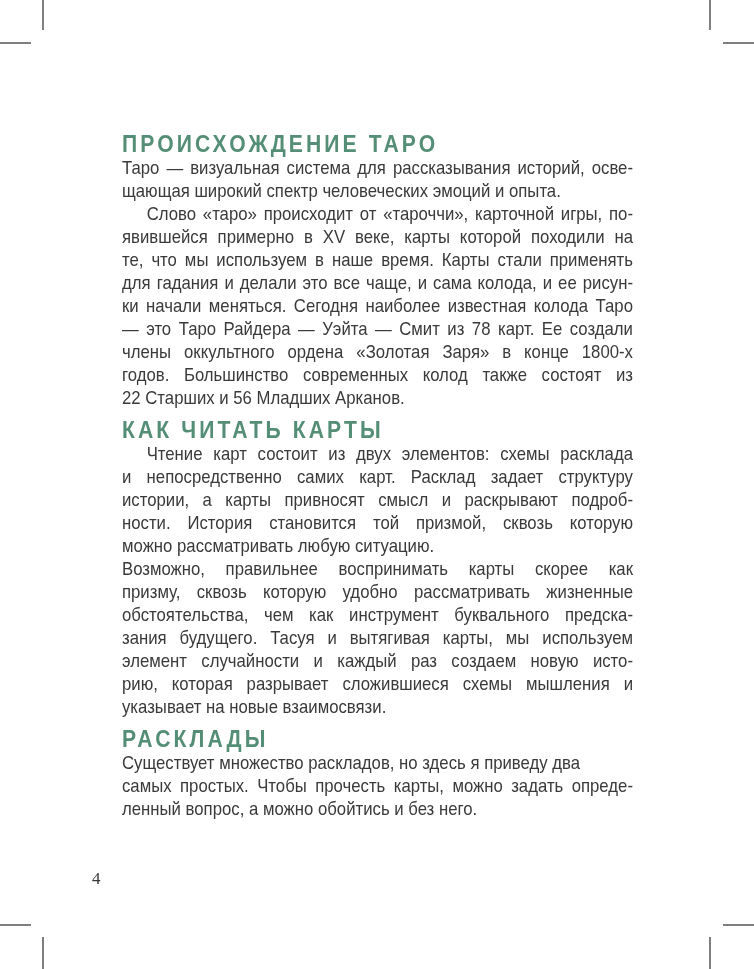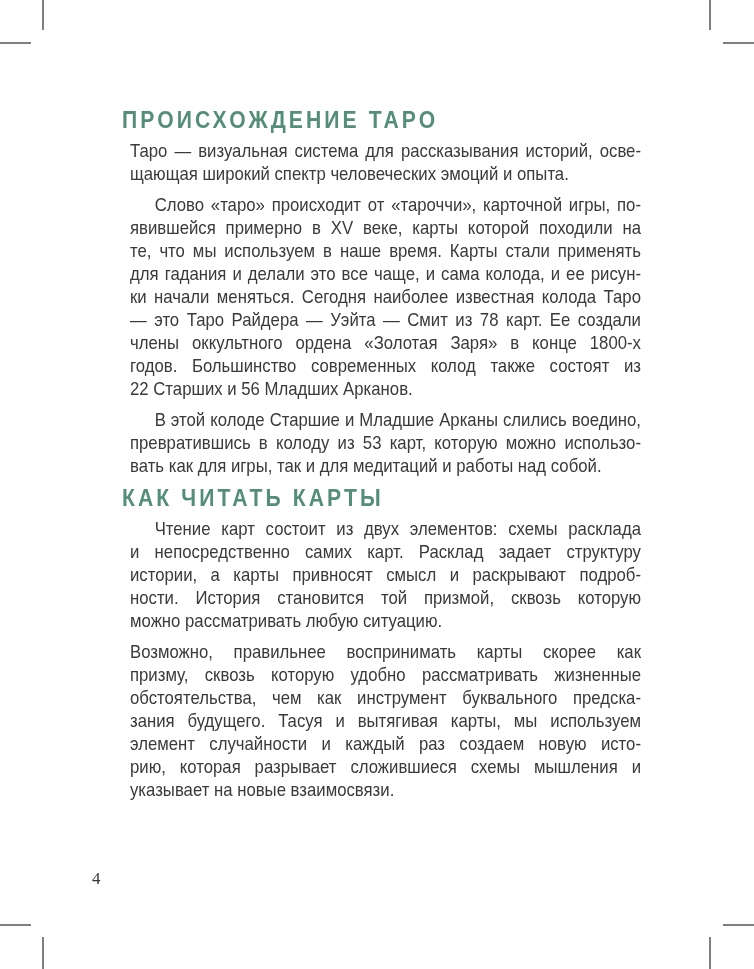--- a/index.html
+++ b/index.html
@@ -15,34 +15,34 @@
   .crop.tl-v { left:42px;  top:0;     width:2px;  height:30px; }
   .crop.tl-h { left:0;     top:42px;  width:31px; height:2px;  }
   .crop.tr-v { left:709px; top:0;     width:2px;  height:30px; }
   .crop.tr-h { left:723px; top:42px;  width:31px; height:2px;  }
   .crop.bl-h { left:0;     top:924px; width:31px; height:2px;  }
   .crop.bl-v { left:42px;  top:937px; width:2px;  height:32px; }
   .crop.br-h { left:723px; top:924px; width:31px; height:2px;  }
   .crop.br-v { left:709px; top:937px; width:2px;  height:32px; }
 
   .content {
-    position:absolute; left:122px; top:108px; width:511px;
+    position:absolute; left:122px; top:132px; width:511px;
   }
   .section + .section { margin-top:9px; }
   .heading {
     margin:0 0 1px 0;
     width:580px;
     transform:scaleX(0.881);
     transform-origin:0 0;
     font-size:24px; line-height:23px;
     font-weight:bold;
     letter-spacing:3.5px;
     white-space:nowrap;
   }
-  .para { margin:8px; }
+  .para { margin:0; }
   .line {
     width:580px;
     transform:scaleX(0.881);
     transform-origin:0 0;
     font-size:19px; line-height:23px;
     color:#3a3a3a;
     text-align:justify;
     text-align-last:left;
   }
   .line.just { text-align-last:justify; }
@@ -79,41 +79,44 @@
           <div class="line just ind" style="color: rgb(58, 58, 58);">Слово «таро» происходит от «тароччи», карточной игры, по-</div>
           <div class="line just" style="color: rgb(58, 58, 58);">явившейся примерно в XV веке, карты которой походили на</div>
           <div class="line just" style="color: rgb(58, 58, 58);">те, что мы используем в наше время. Карты стали применять</div>
           <div class="line just" style="color: rgb(58, 58, 58);">для гадания и делали это все чаще, и сама колода, и ее рисун-</div>
           <div class="line just" style="color: rgb(58, 58, 58);">ки начали меняться. Сегодня наиболее известная колода Таро</div>
           <div class="line just" style="color: rgb(58, 58, 58);">— это Таро Райдера — Уэйта — Смит из 78 карт. Ее создали</div>
           <div class="line just" style="color: rgb(58, 58, 58);">члены оккультного ордена «Золотая Заря» в конце 1800-х</div>
           <div class="line just" style="color: rgb(58, 58, 58);">годов. Большинство современных колод также состоят из</div>
           <div class="line" style="color: rgb(58, 58, 58);">22 Старших и 56 Младших Арканов.</div>
         </div>
-        <div class="para">
-          <div class="line just ind" style="color: rgb(58, 58, 58);">В этой колоде Старшие и Младшие Арканы слились воедино,</div>
-          <div class="line just" style="color: rgb(58, 58, 58);">превратившись в колоду из 53 карт, которую можно использо-</div>
-          <div class="line" style="color: rgb(58, 58, 58);">вать как для игры, так и для медитаций и работы над собой.</div>
-        </div>
       </section>
       <section class="section">
         <h2 class="heading" style="color: rgb(84, 142, 118);">КАК ЧИТАТЬ КАРТЫ</h2>
         <div class="para">
           <div class="line just ind" style="color: rgb(58, 58, 58);">Чтение карт состоит из двух элементов: схемы расклада</div>
           <div class="line just" style="color: rgb(58, 58, 58);">и непосредственно самих карт. Расклад задает структуру</div>
           <div class="line just" style="color: rgb(58, 58, 58);">истории, а карты привносят смысл и раскрывают подроб-</div>
           <div class="line just" style="color: rgb(58, 58, 58);">ности. История становится той призмой, сквозь которую</div>
           <div class="line" style="color: rgb(58, 58, 58);">можно рассматривать любую ситуацию.</div>
         </div>
         <div class="para">
           <div class="line just" style="color: rgb(58, 58, 58);">Возможно, правильнее воспринимать карты скорее как</div>
           <div class="line just" style="color: rgb(58, 58, 58);">призму, сквозь которую удобно рассматривать жизненные</div>
           <div class="line just" style="color: rgb(58, 58, 58);">обстоятельства, чем как инструмент буквального предска-</div>
           <div class="line just" style="color: rgb(58, 58, 58);">зания будущего. Тасуя и вытягивая карты, мы используем</div>
           <div class="line just" style="color: rgb(58, 58, 58);">элемент случайности и каждый раз создаем новую исто-</div>
           <div class="line just" style="color: rgb(58, 58, 58);">рию, которая разрывает сложившиеся схемы мышления и</div>
           <div class="line" style="color: rgb(58, 58, 58);">указывает на новые взаимосвязи.</div>
         </div>
       </section>
+      <section class="section">
+        <h2 class="heading" style="color: rgb(84, 142, 118);">РАСКЛАДЫ</h2>
+        <div class="para">
+          <div class="line" style="color: rgb(58, 58, 58);">Существует множество раскладов, но здесь я приведу два</div>
+          <div class="line just" style="color: rgb(58, 58, 58);">самых простых. Чтобы прочесть карты, можно задать опреде-</div>
+          <div class="line" style="color: rgb(58, 58, 58);">ленный вопрос, а можно обойтись и без него.</div>
+        </div>
+      </section>
     </div>
 
   <div class="page-number">4</div>
 </div>
 
 </body></html>

